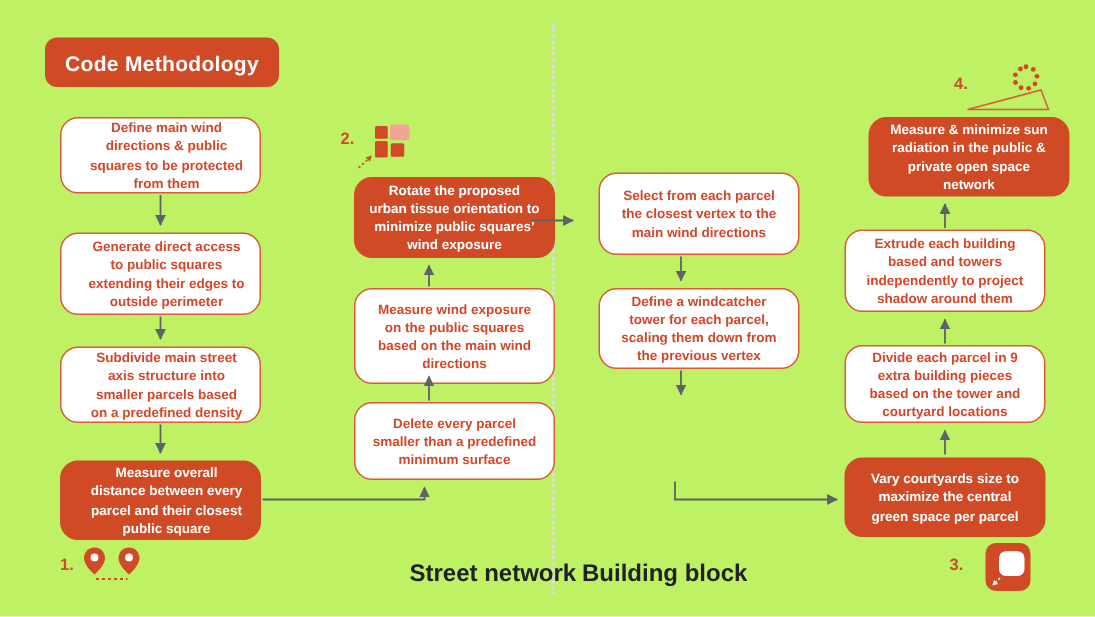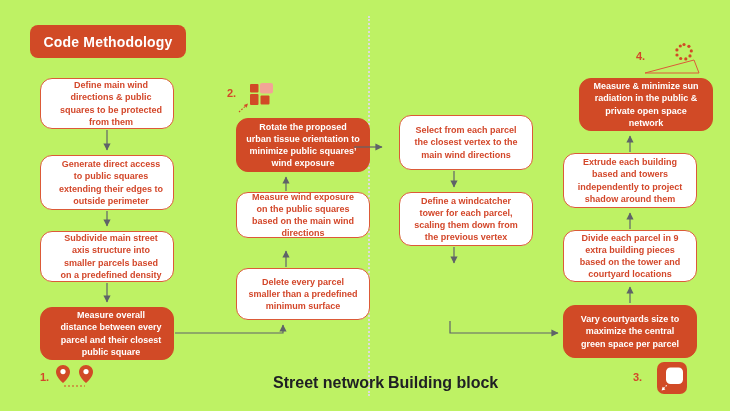--- a/index.html
+++ b/index.html
@@ -24,21 +24,21 @@
     position:absolute;width:134px;background:#fff;border:1px solid var(--outline);
     border-radius:12px;color:var(--textred);
     font-size:9px;font-weight:bold;line-height:1.35;text-align:center;
     display:flex;align-items:center;justify-content:center;padding:5px 9px;
   }
   .node.filled{background:var(--red);border-color:var(--red);color:#fff;}
   
   .c1{left:40px;padding-left:17px;}  .c2{left:236px;} .c3{left:387px;margin-left:12px;} .c4{left:563px;}
   
   .l1{top:78px;height:51px;} .l2{top:155px;height:55px;} .l3{top:231px;height:51px;} .l4{top:307px;height:53px;}
-  .m1{top:118px;height:54px;} .m2{top:192px;height:46px;} .m3{top:268px;height:52px;}
+  .m1{top:118px;height:54px;} .m2{top:192px;height:64px;} .m3{top:268px;height:52px;}
   .r1{top:115px;height:55px;} .r2{top:192px;height:54px;} .r3{top:268px;height:52px;}
   .f1{top:78px;height:53px;margin-left:16px;} .f2{top:153px;height:55px;} .f3{top:230px;height:52px;} .f4{top:305px;height:53px;}
 
   .divider{
     position:absolute;left:368px;top:16px;height:380px;width:0;
     border-left:2px dotted #DCDCDC;
   }
   .section-label{
     position:absolute;top:374px;color:#202124;font-size:16px;font-weight:bold;white-space:nowrap;
   }

